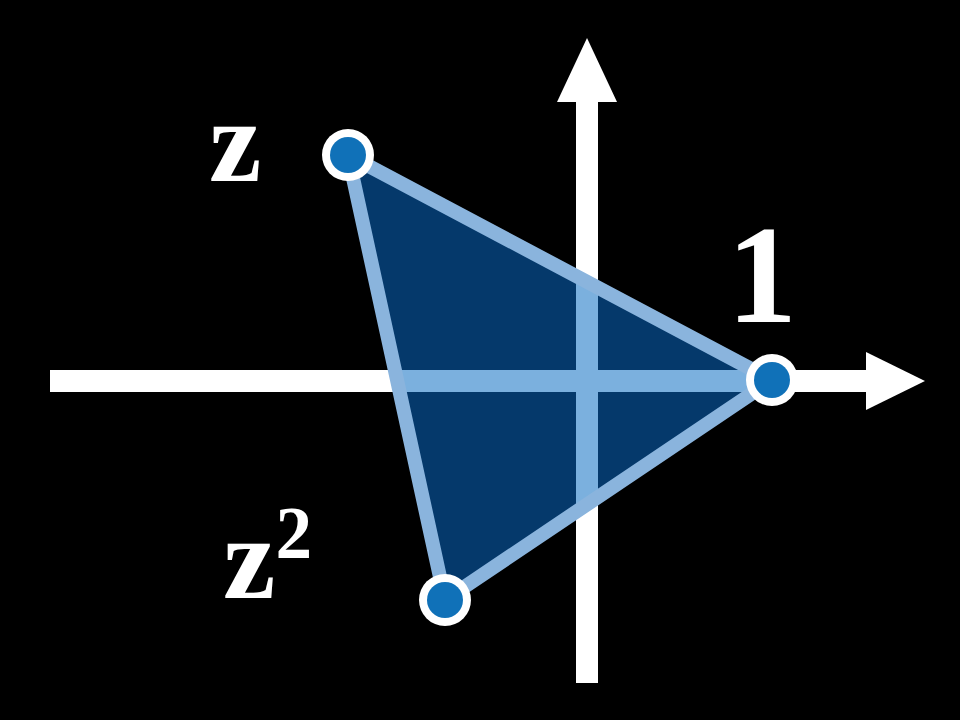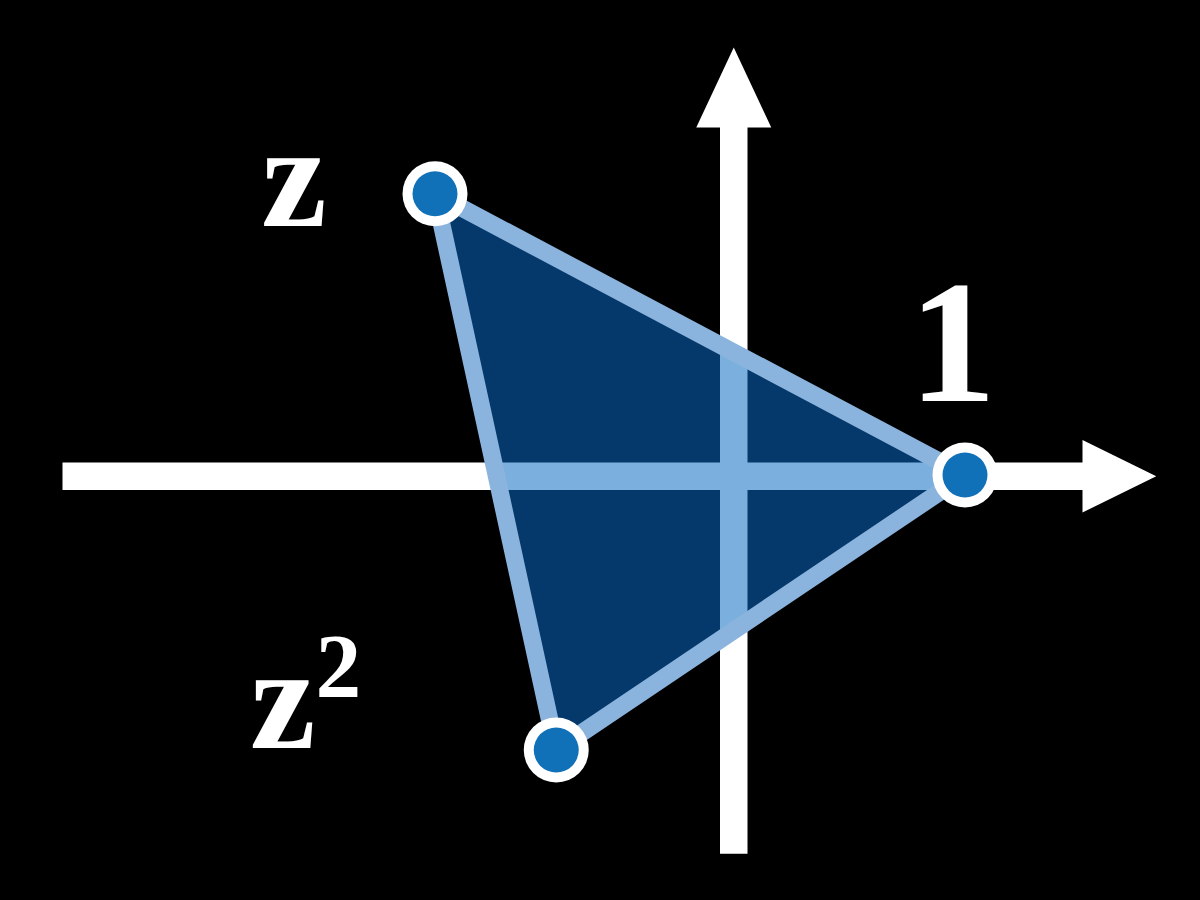--- a/index.html
+++ b/index.html
@@ -35,21 +35,21 @@
     line-height: 1;
     white-space: nowrap;
     user-select: none;
   }
   #label-z {
     left: 209px;
     top: 83px;
     font-size: 118px;
   }
   #label-z2 {
-    left: 200px;
+    left: 223px;
     top: 500px;
     font-size: 118px;
     font-family: Liberation Serif, serif;
   }
   #label-z2 .sup {
     font-size: 0.62em;
     vertical-align: super;
     line-height: 0;
   }
   #label-one {

